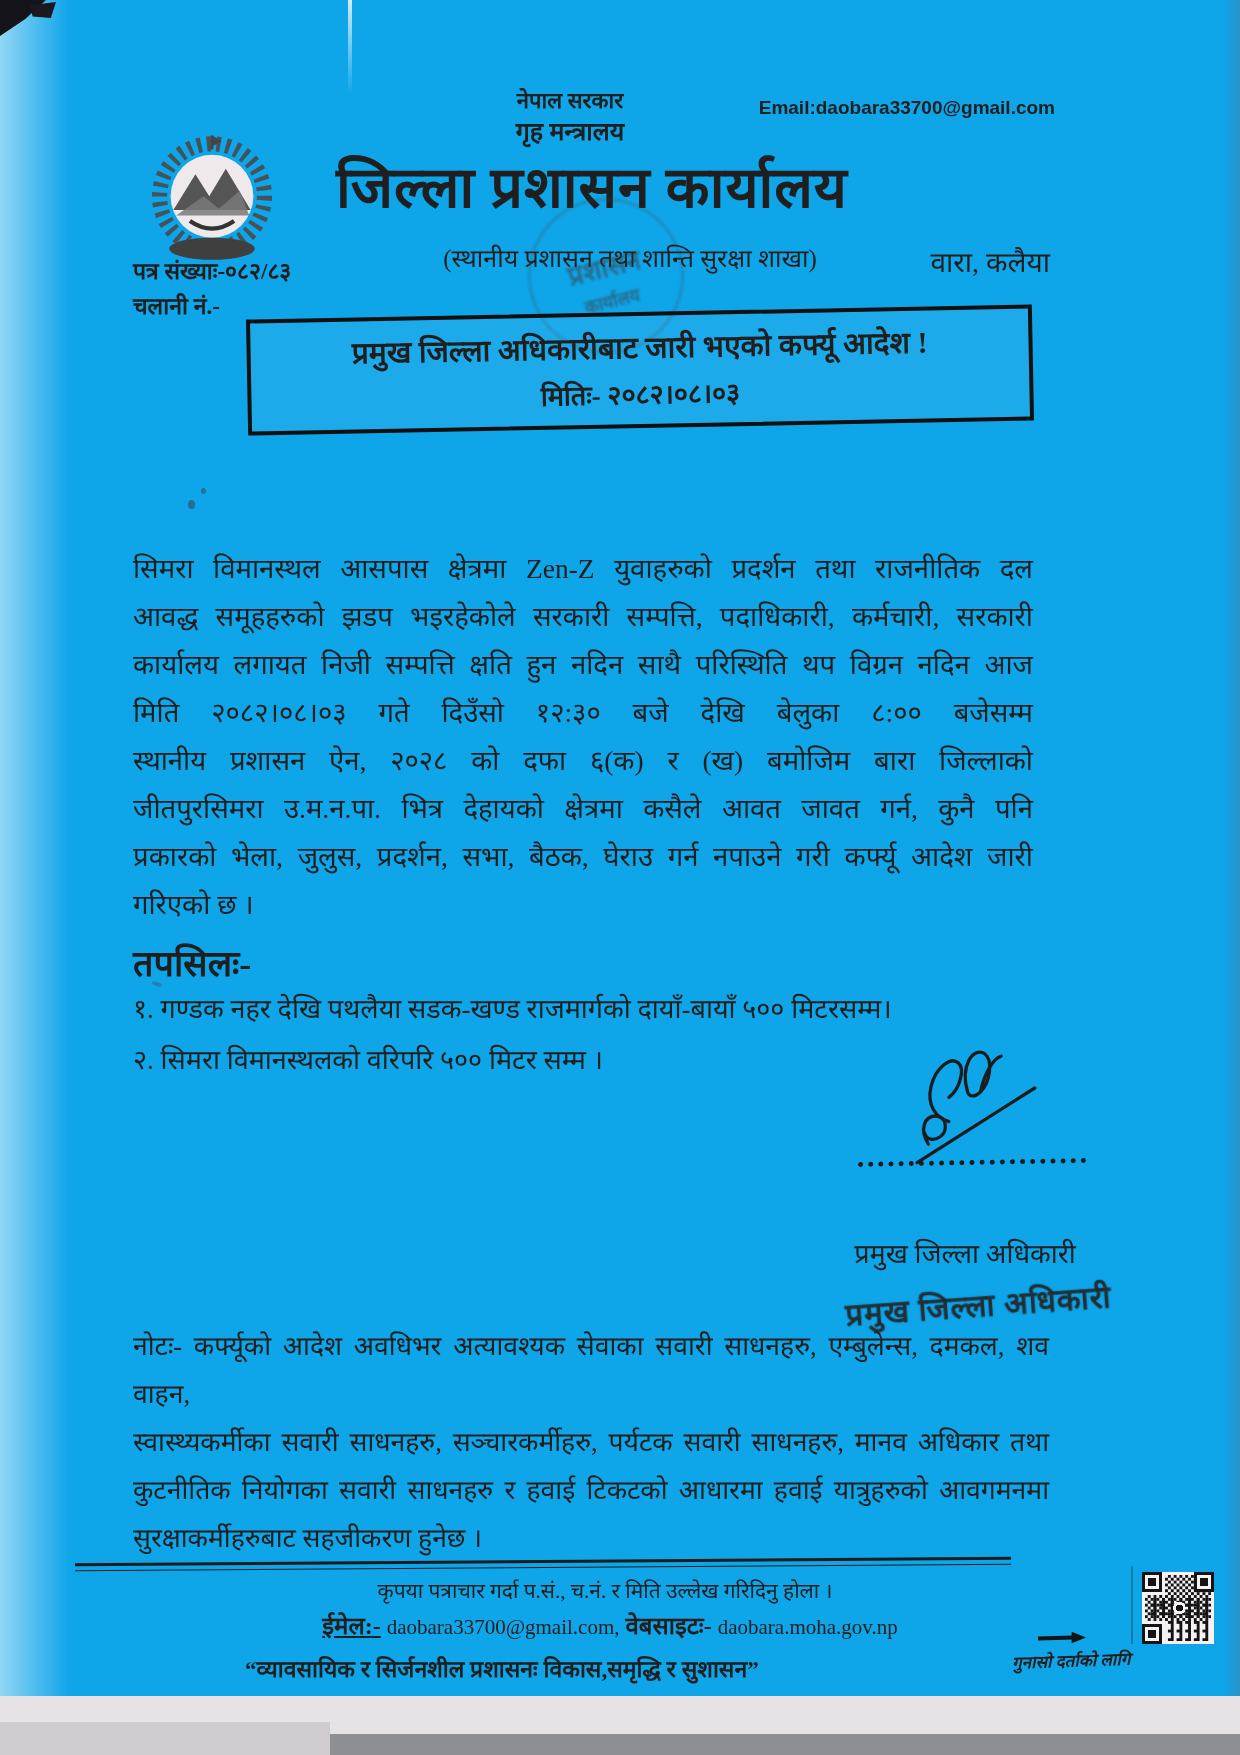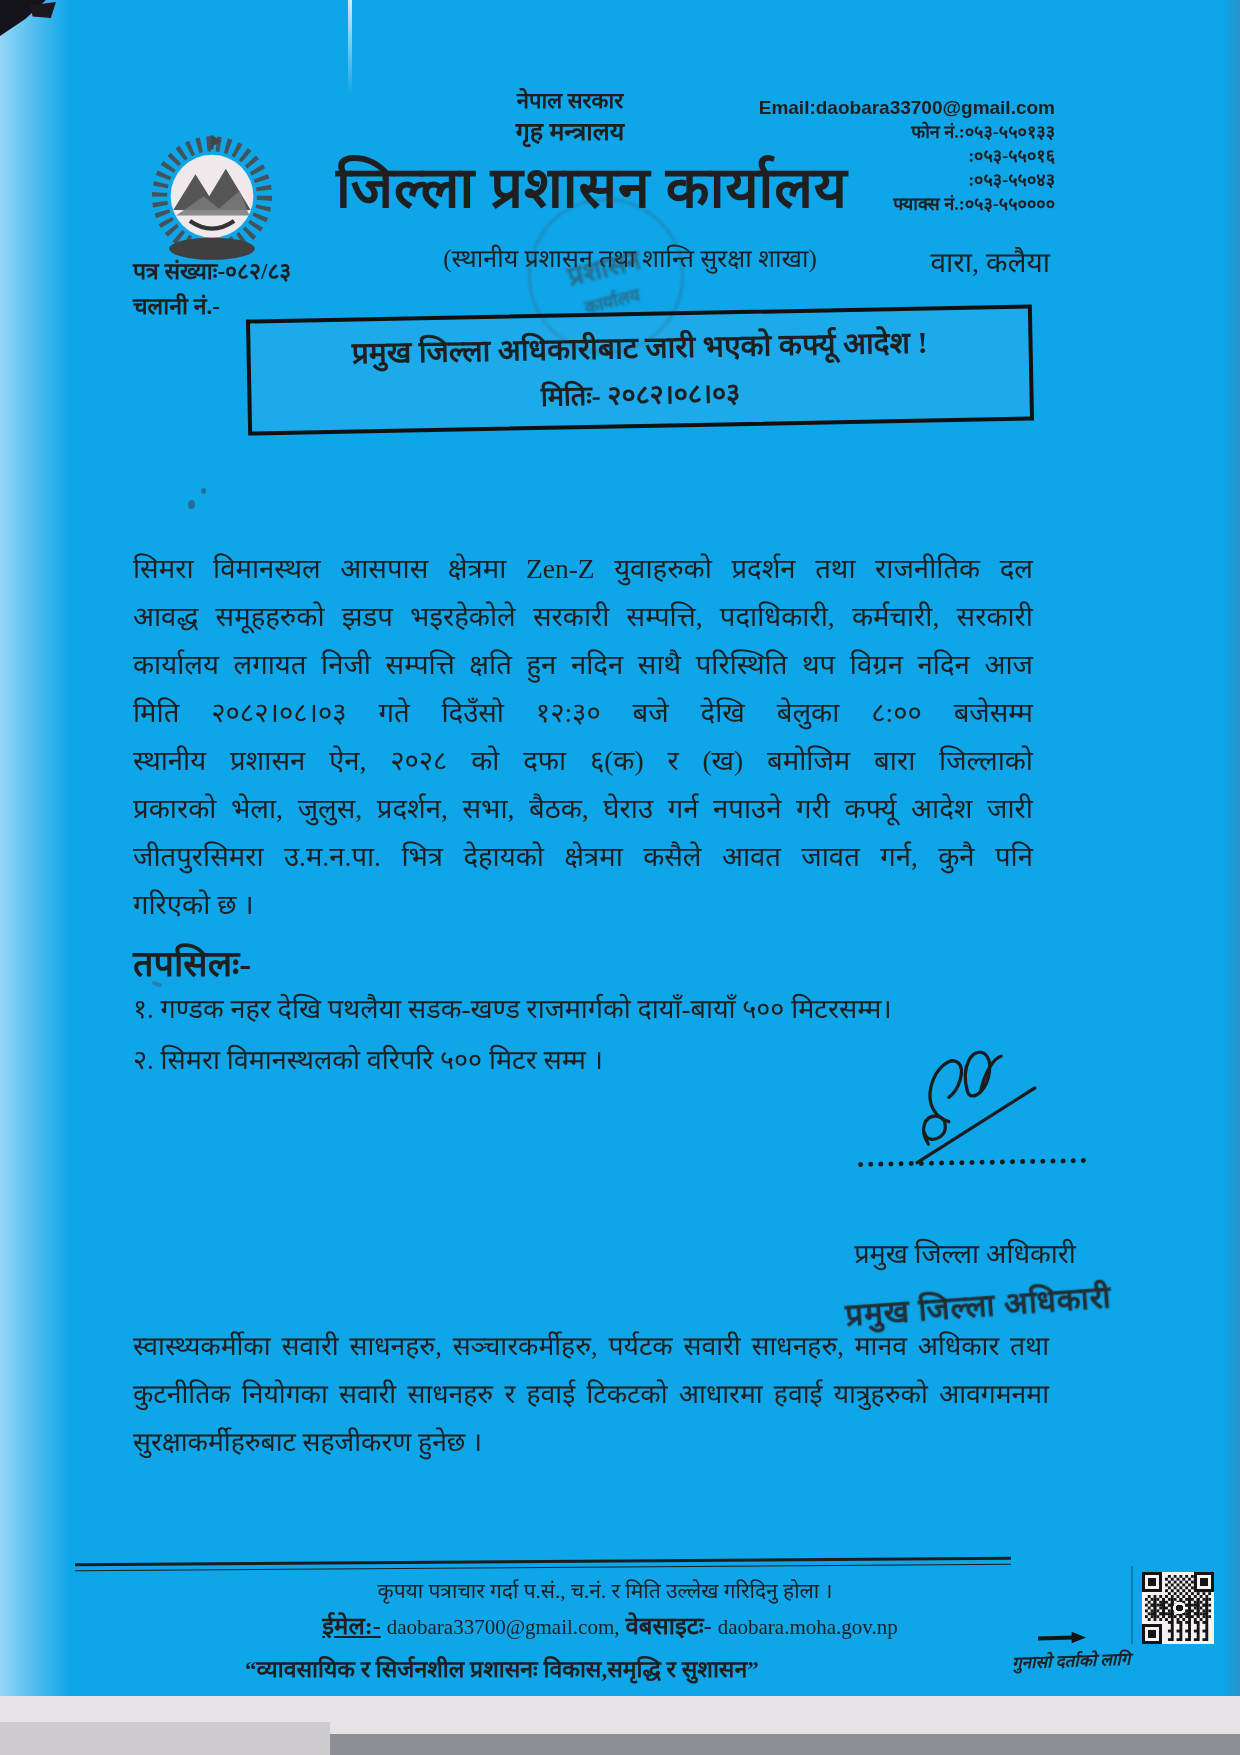--- a/index.html
+++ b/index.html
@@ -112,27 +112,20 @@
     <ellipse cx="50" cy="86" rx="31" ry="8" fill="#3f3f3f"></ellipse>
   </svg>
 
   <div class="abs govt">नेपाल सरकार</div>
   <div class="abs ministry">गृह मन्त्रालय</div>
   <div class="abs office">जिल्ला प्रशासन कार्यालय</div>
   <div class="abs branch">(स्थानीय प्रशासन तथा शान्ति सुरक्षा शाखा)</div>
 
   <div class="abs contact">
     <div class="email">Email:daobara33700@gmail.com</div>
-    <div>
-
-    <div class="phone-row">फोन नं.:०५३-५५०१३३</div>
-        <div class="phone-row">:०५३-५५०१६</div>
-        <div class="phone-row">:०५३-५५०४३</div>
-        <div class="phone-row">फ्याक्स नं.:०५३-५५००००</div>
-      </div>
   </div>
   <div class="abs place">वारा, कलैया</div>
   <div class="abs letter-no">पत्र संख्याः-०८२/८३</div>
   <div class="abs dispatch-no">चलानी नं.-</div>
 
   <div class="abs round-stamp">
     <div class="ring"></div>
     <div class="rs1">प्रशासन</div>
     <div class="rs2">कार्यालय</div>
   </div>
@@ -142,22 +135,22 @@
     <div class="order-date">मितिः- २०८२।०८।०३</div>
   </div>
 
   <div class="abs para">
 
   <div class="line">सिमरा विमानस्थल आसपास क्षेत्रमा Zen-Z युवाहरुको प्रदर्शन तथा राजनीतिक दल</div>
       <div class="line">आवद्ध समूहहरुको झडप भइरहेकोले सरकारी सम्पत्ति, पदाधिकारी, कर्मचारी, सरकारी</div>
       <div class="line">कार्यालय लगायत निजी सम्पत्ति क्षति हुन नदिन साथै परिस्थिति थप विग्रन नदिन आज</div>
       <div class="line">मिति २०८२।०८।०३ गते दिउँसो १२:३० बजे देखि बेलुका ८:०० बजेसम्म</div>
       <div class="line">स्थानीय प्रशासन ऐन, २०२८ को दफा ६(क) र (ख) बमोजिम बारा जिल्लाको</div>
+      <div class="line">जीतपुरसिमरा उ.म.न.पा. भित्र देहायको क्षेत्रमा कसैले आवत जावत गर्न, कुनै पनि</div>
       <div class="line">प्रकारको भेला, जुलुस, प्रदर्शन, सभा, बैठक, घेराउ गर्न नपाउने गरी कर्फ्यू आदेश जारी</div>
-      <div class="line">जीतपुरसिमरा उ.म.न.पा. भित्र देहायको क्षेत्रमा कसैले आवत जावत गर्न, कुनै पनि</div>
       <div class="line">गरिएको छ ।</div>
     </div>
 
   <div class="abs tapasil-h">तपसिलः-</div>
   <div class="abs tapasil">
 
   <div>१. गण्डक नहर देखि पथलैया सडक-खण्ड राजमार्गको दायाँ-बायाँ ५०० मिटरसम्म।</div>
       <div>२. सिमरा विमानस्थलको वरिपरि ५०० मिटर सम्म ।</div>
     </div>
 
@@ -167,20 +160,21 @@
     <path d="M86 64 C 90 44, 100 28, 108 26" stroke-width="3.5"></path>
     <path d="M30 120 C 20 104, 26 90, 38 90 C 50 90, 51 106, 43 112 C 36 117, 28 116, 26 108" stroke-width="3.5"></path>
     <path d="M18 140 L 144 60" stroke-width="3.5"></path>
   </svg>
   <div class="abs dotted"></div>
   <div class="abs sig-title">प्रमुख जिल्ला अधिकारी</div>
   <div class="abs sig-stamp">प्रमुख जिल्ला अधिकारी</div>
 
   <div class="abs note">
 
+  <div class="line">नोटः- कर्फ्यूको आदेश अवधिभर अत्यावश्यक सेवाका सवारी साधनहरु, एम्बुलेन्स, दमकल, शव वाहन,</div>
       <div class="line">स्वास्थ्यकर्मीका सवारी साधनहरु, सञ्चारकर्मीहरु, पर्यटक सवारी साधनहरु, मानव अधिकार तथा</div>
       <div class="line">कुटनीतिक नियोगका सवारी साधनहरु र हवाई टिकटको आधारमा हवाई यात्रुहरुको आवगमनमा</div>
       <div class="line">सुरक्षाकर्मीहरुबाट सहजीकरण हुनेछ ।</div>
     </div>
 
   <div class="abs footer-rule"></div>
   <div class="abs footer-l1">कृपया पत्राचार गर्दा प.सं., च.नं. र मिति उल्लेख गरिदिनु होला ।</div>
   <div class="abs footer-l2">
     <span class="dev email-lbl">ईमेल:-</span>
     <span class="lat">daobara33700@gmail.com,</span>

